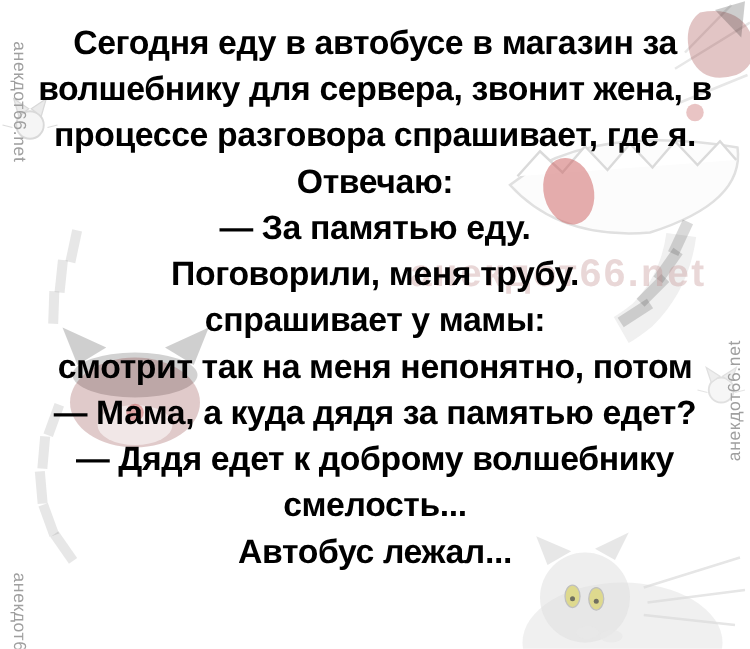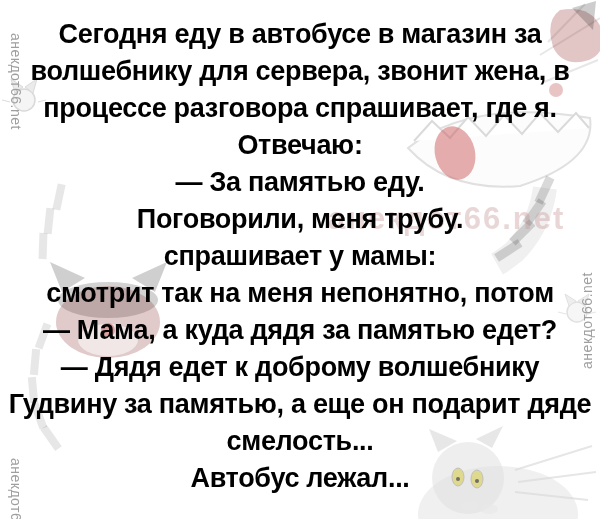--- a/index.html
+++ b/index.html
@@ -147,18 +147,17 @@
     <div class="line">Сегодня еду в автобусе в магазин за</div>
     <div class="line">волшебнику для сервера, звонит жена, в</div>
     <div class="line">процессе разговора спрашивает, где я.</div>
     <div class="line">Отвечаю:</div>
     <div class="line">— За памятью еду.</div>
     <div class="line">Поговорили, меня трубу.</div>
     <div class="line">спрашивает у мамы:</div>
     <div class="line">смотрит так на меня непонятно, потом</div>
     <div class="line">— Мама, а куда дядя за памятью едет?</div>
     <div class="line">— Дядя едет к доброму волшебнику</div>
-    <div class="line">Гудвину за памятью, а еще он подарит дяде</div>
     <div class="line">смелость...</div>
     <div class="line">Автобус лежал...</div>
   </div>
 
 </div>
 
 </body></html>

